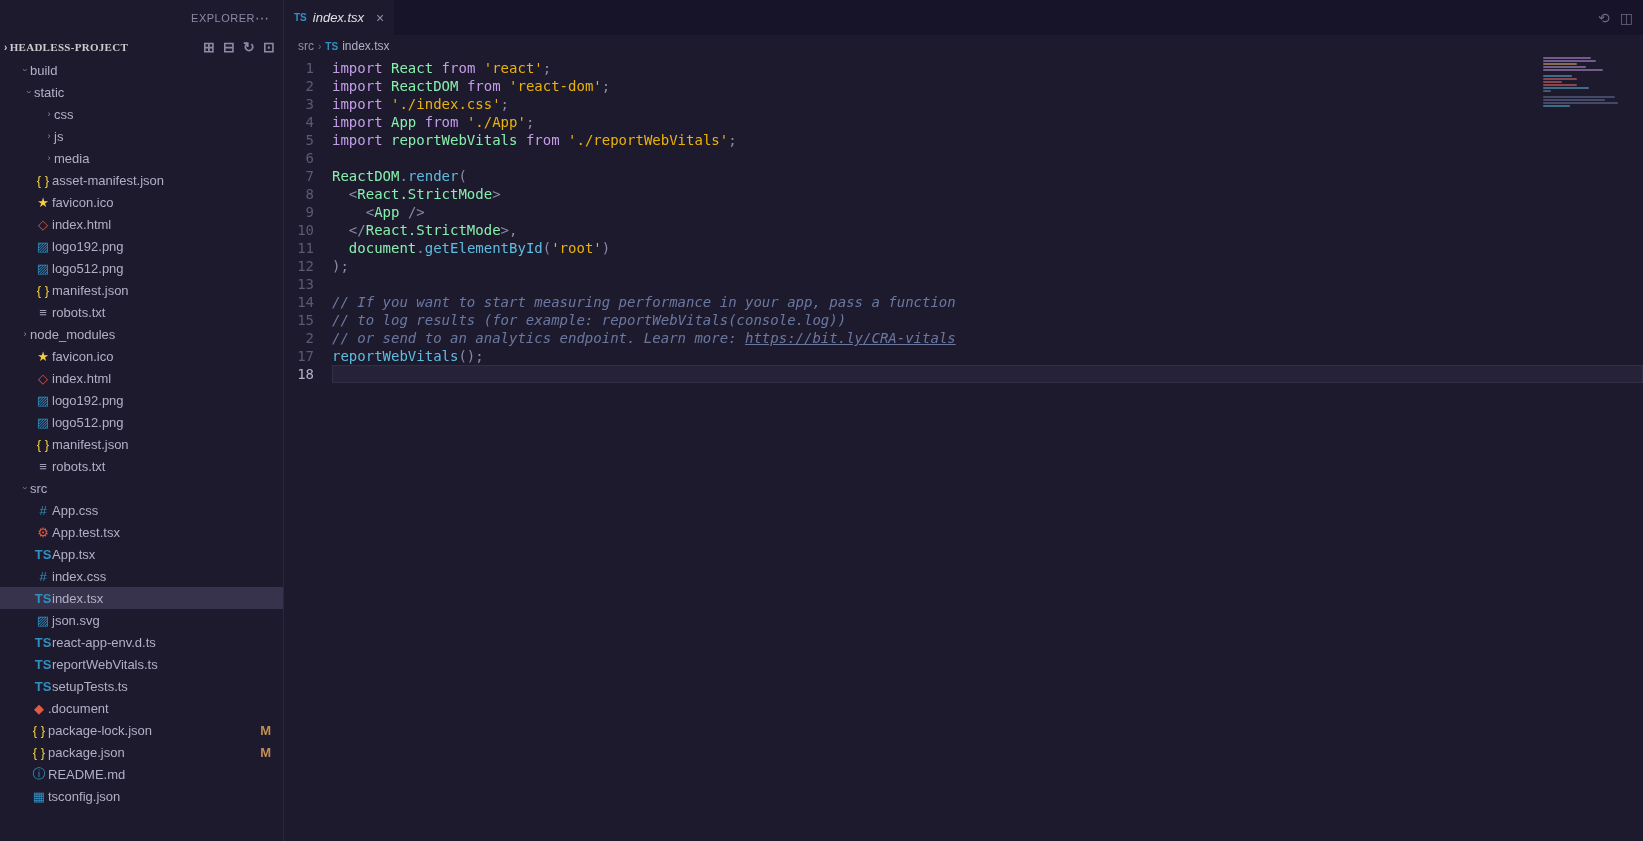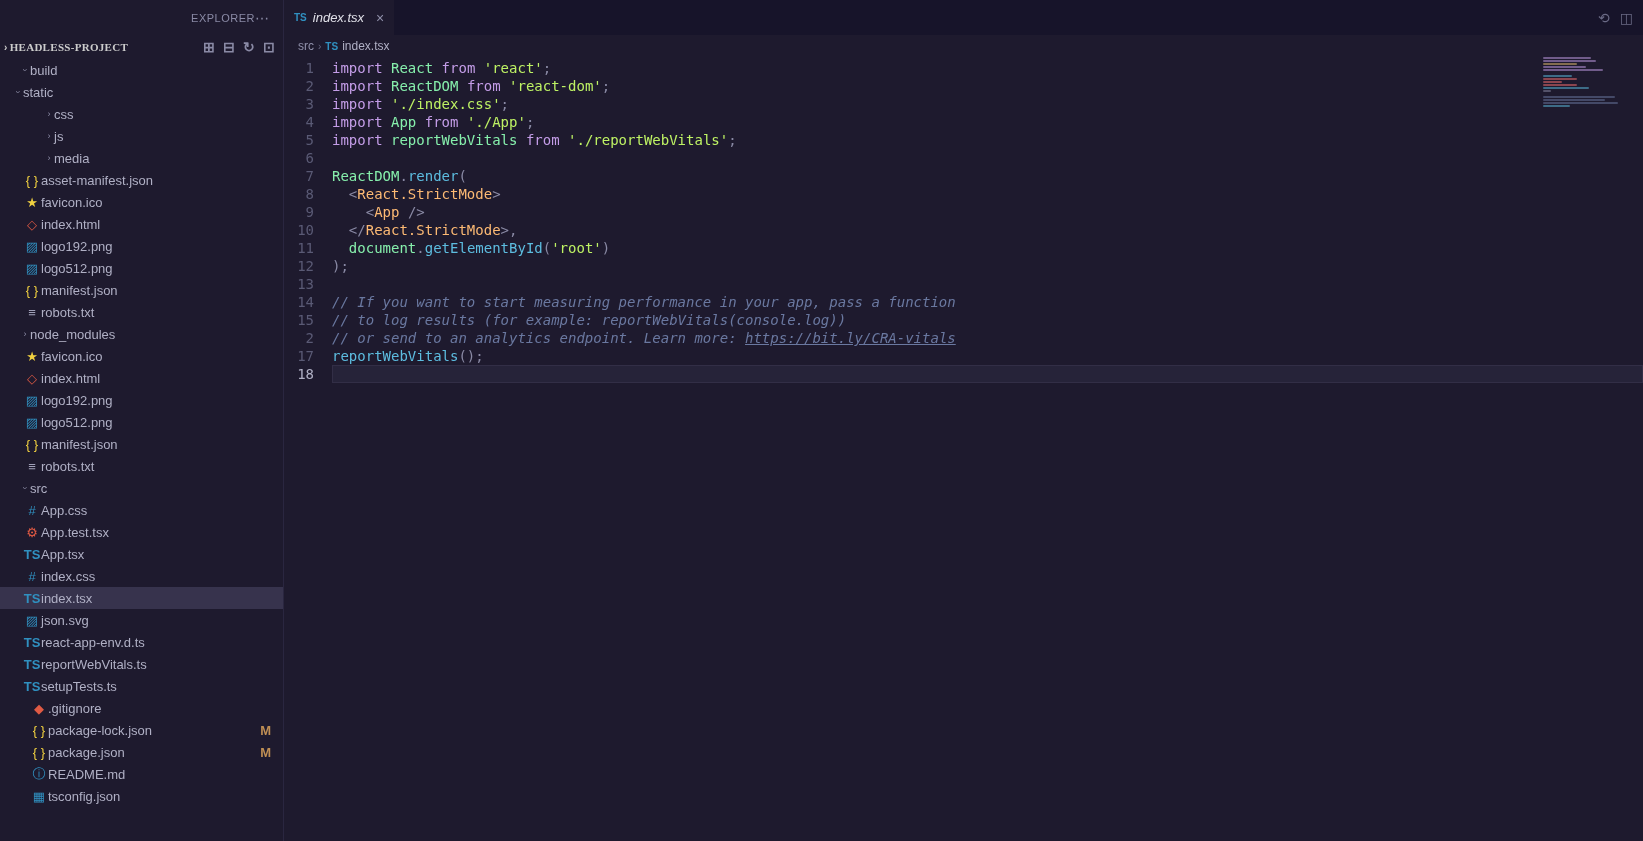--- a/index.html
+++ b/index.html
@@ -56,21 +56,21 @@
   color: #b0b0c5;
   cursor: pointer;
   font-size: 13px;
   position: relative;
 }
 .tree-item.selected { background: #37334d; }
 .tree-item .chev { width: 10px; display: inline-flex; justify-content: center; font-size: 9px; color: #9090aa; transform-origin: center;}
 .tree-item .chev.open { transform: rotate(90deg); }
 .tree-item .icon { width: 18px; display: inline-flex; justify-content: center; font-size: 13px;}
 .tree-item .name { white-space: nowrap; }
-.tree-item .badge { position: absolute; right: 12px; color: #c08f54; font-weight: 600;} .i1 { padding-left: 20px; } .i2 { padding-left: 13px; } .i3 { padding-left: 44px; }
+.tree-item .badge { position: absolute; right: 12px; color: #c08f54; font-weight: 600;} .i1 { padding-left: 20px; } .i2 { padding-left: 24px; } .i3 { padding-left: 44px; }
 .ic-json { color: #f0d040; }
 .ic-star { color: #f0d040; }
 .ic-html { color: #e05a44; }
 .ic-img { color: #3090c0; }
 .ic-txt { color: #a0a0b8; }
 .ic-ts { color: #3090c0; font-weight: 700; font-size: 10px;}
 .ic-css { color: #3090c0; }
 .ic-gear { color: #e05a44; }
 .ic-md { color: #3090c0; }
 .ic-git { color: #e05a44; }
@@ -146,24 +146,24 @@
 .code {
   flex: 1;
   padding-top: 2px;
   white-space: pre;
   color: #b0b0c5;
 }
 .code div { height: 18px; }
 .code .cursor-line { background: rgba(90,85,120,0.15); box-shadow: inset 0 0 0 1px rgba(120,115,150,0.15);}
 .tk-kw { color: #c49de8; }
 .tk-id { color: #86efac; }
-.tk-str { color: #bef264; }
+.tk-str { color: #eab308; }
 .tk-punc { color: #8a8aa5; }
 .tk-func { color: #5dbde0; }
-.tk-tag { color: #fdba74; }
+.tk-tag { color: #86efac; }
 .tk-comment { color: #6a78a0; font-style: italic; }
 .tk-link { color: #6a78a0; font-style: italic; text-decoration: underline;}
 
 .minimap {
   position: absolute;
   top: 0;
   right: 4px;
   width: 96px;
   height: 80px;
   opacity: 0.5;
@@ -327,21 +327,21 @@
         <span class="name">reportWebVitals.ts</span>
       </div>
       <div class="tree-item i2">
         <span class="chev"></span>
         <span class="icon ic-ts">TS</span>
         <span class="name">setupTests.ts</span>
       </div>
       <div class="tree-item i1">
         <span class="chev"></span>
         <span class="icon ic-git">◆</span>
-        <span class="name">.gitignore</span>
+        <span class="name">.document</span>
       </div>
       <div class="tree-item i1">
         <span class="chev"></span>
         <span class="icon ic-json">{ }</span>
         <span class="name">package-lock.json</span>
         <span class="badge">M</span>
       </div>
       <div class="tree-item i1">
         <span class="chev"></span>
         <span class="icon ic-json">{ }</span>

